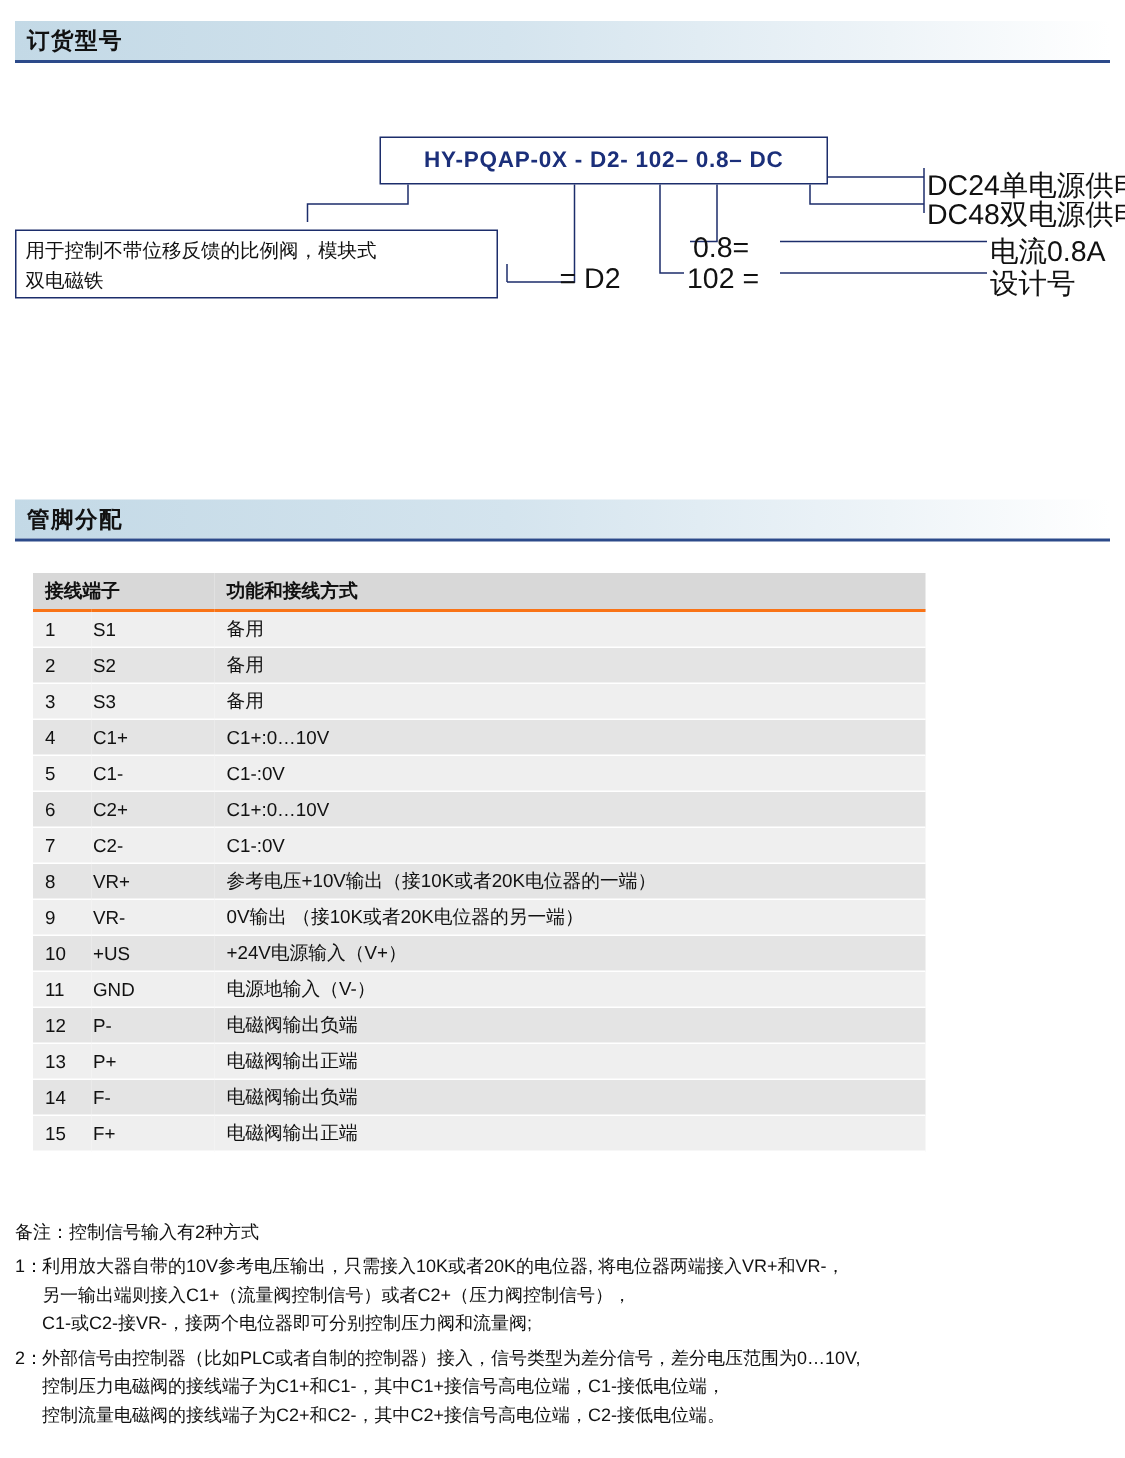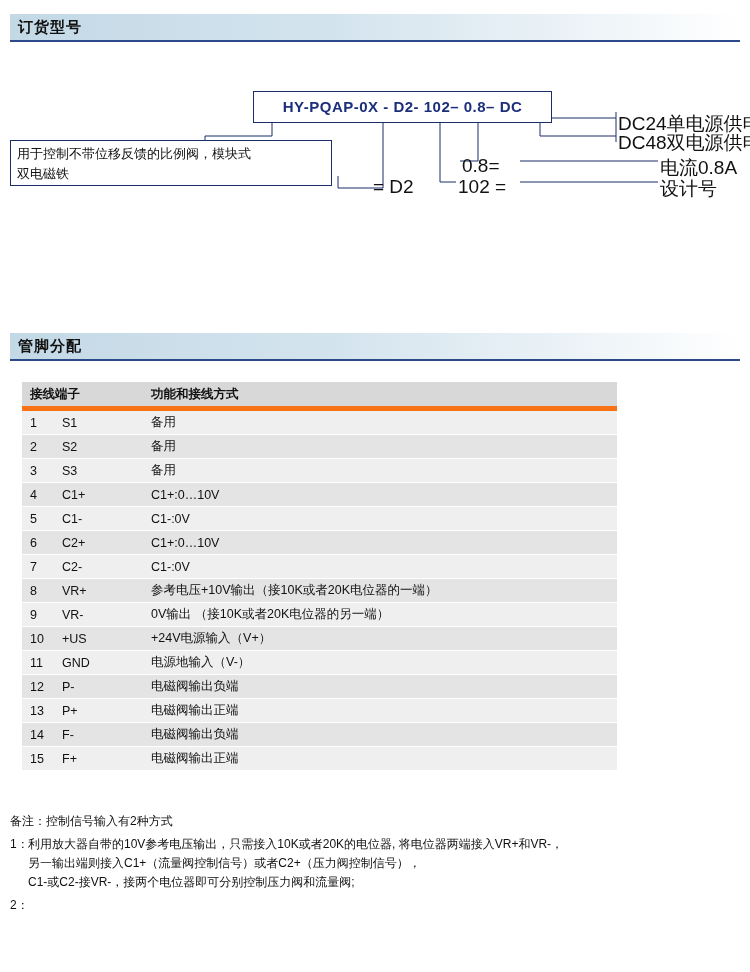--- a/index.html
+++ b/index.html
@@ -74,21 +74,21 @@
     height: 190px;
   }
 
   .desc-box {
     position: absolute;
     border: 1px solid #1c2d6b;
     background: #ffffff;
   }
   #desc-left {
     left: 10px;
-    top: 80px;
+    top: 93px;
     width: 320px;
     height: 44px;
   }
   #desc-left .l1 {
     position: absolute;
     left: 6px;
     top: 4px;
     font-size: 13px;
     white-space: nowrap;
   }
@@ -119,21 +119,21 @@
     top: 382px;
     width: 595px;
     border-collapse: collapse;
     font-size: 12.5px;
   }
   #pin-table th {
     background: #d8d8d8;
     font-weight: bold;
     text-align: left;
     height: 22px;
-    border-bottom: 5px solid #f97316;
+    border-bottom: 2px solid #f97316;
   }
   #pin-table td {
     height: 21px;
     border-bottom: 1px solid #ffffff;
   }
   #pin-table tr.odd td  { background: #efefef; }
   #pin-table tr.even td { background: #e4e4e4; }
   #pin-table .c-num   { width: 30px; padding-left: 8px; }
   #pin-table .c-name  { width: 80px; }
   #pin-table .c-func  { padding-left: 8px; }
@@ -308,15 +308,20 @@
       <div class="note-item">
         <div class="note-idx">1：</div>
         <div class="note-body">
           <div>利用放大器自带的10V参考电压输出，只需接入10K或者20K的电位器, 将电位器两端接入VR+和VR-，</div>
           <div>另一输出端则接入C1+（流量阀控制信号）或者C2+（压力阀控制信号），</div>
           <div>C1-或C2-接VR-，接两个电位器即可分别控制压力阀和流量阀;</div>
         </div>
       </div>
       <div class="note-item">
         <div class="note-idx">2：</div>
+        <div class="note-body">
+          <div>外部信号由控制器（比如PLC或者自制的控制器）接入，信号类型为差分信号，差分电压范围为0…10V,</div>
+          <div>控制压力电磁阀的接线端子为C1+和C1-，其中C1+接信号高电位端，C1-接低电位端，</div>
+          <div>控制流量电磁阀的接线端子为C2+和C2-，其中C2+接信号高电位端，C2-接低电位端。</div>
+        </div>
       </div>
     </div>
 </div>
 
 </body></html>

